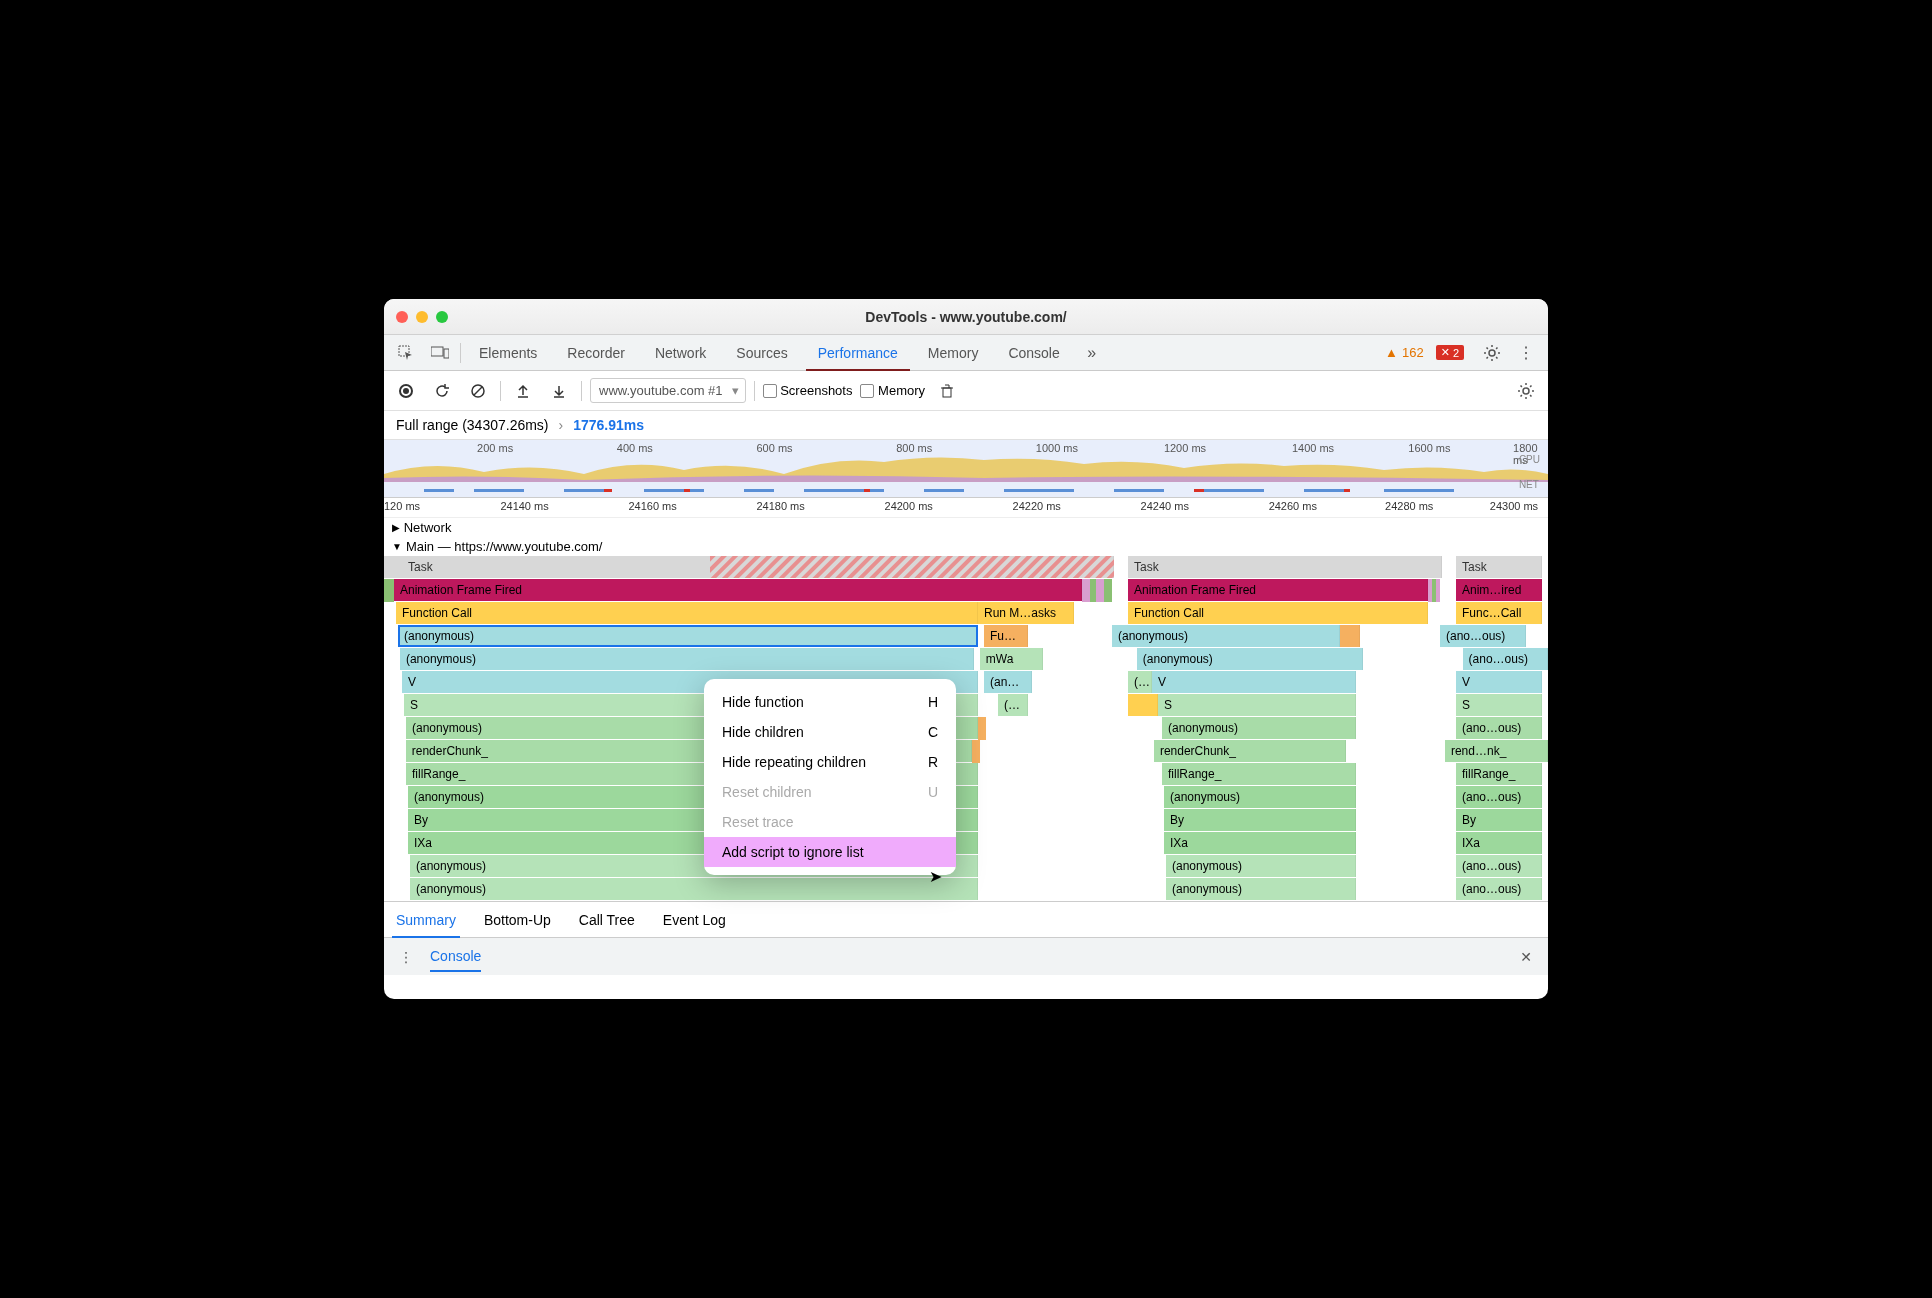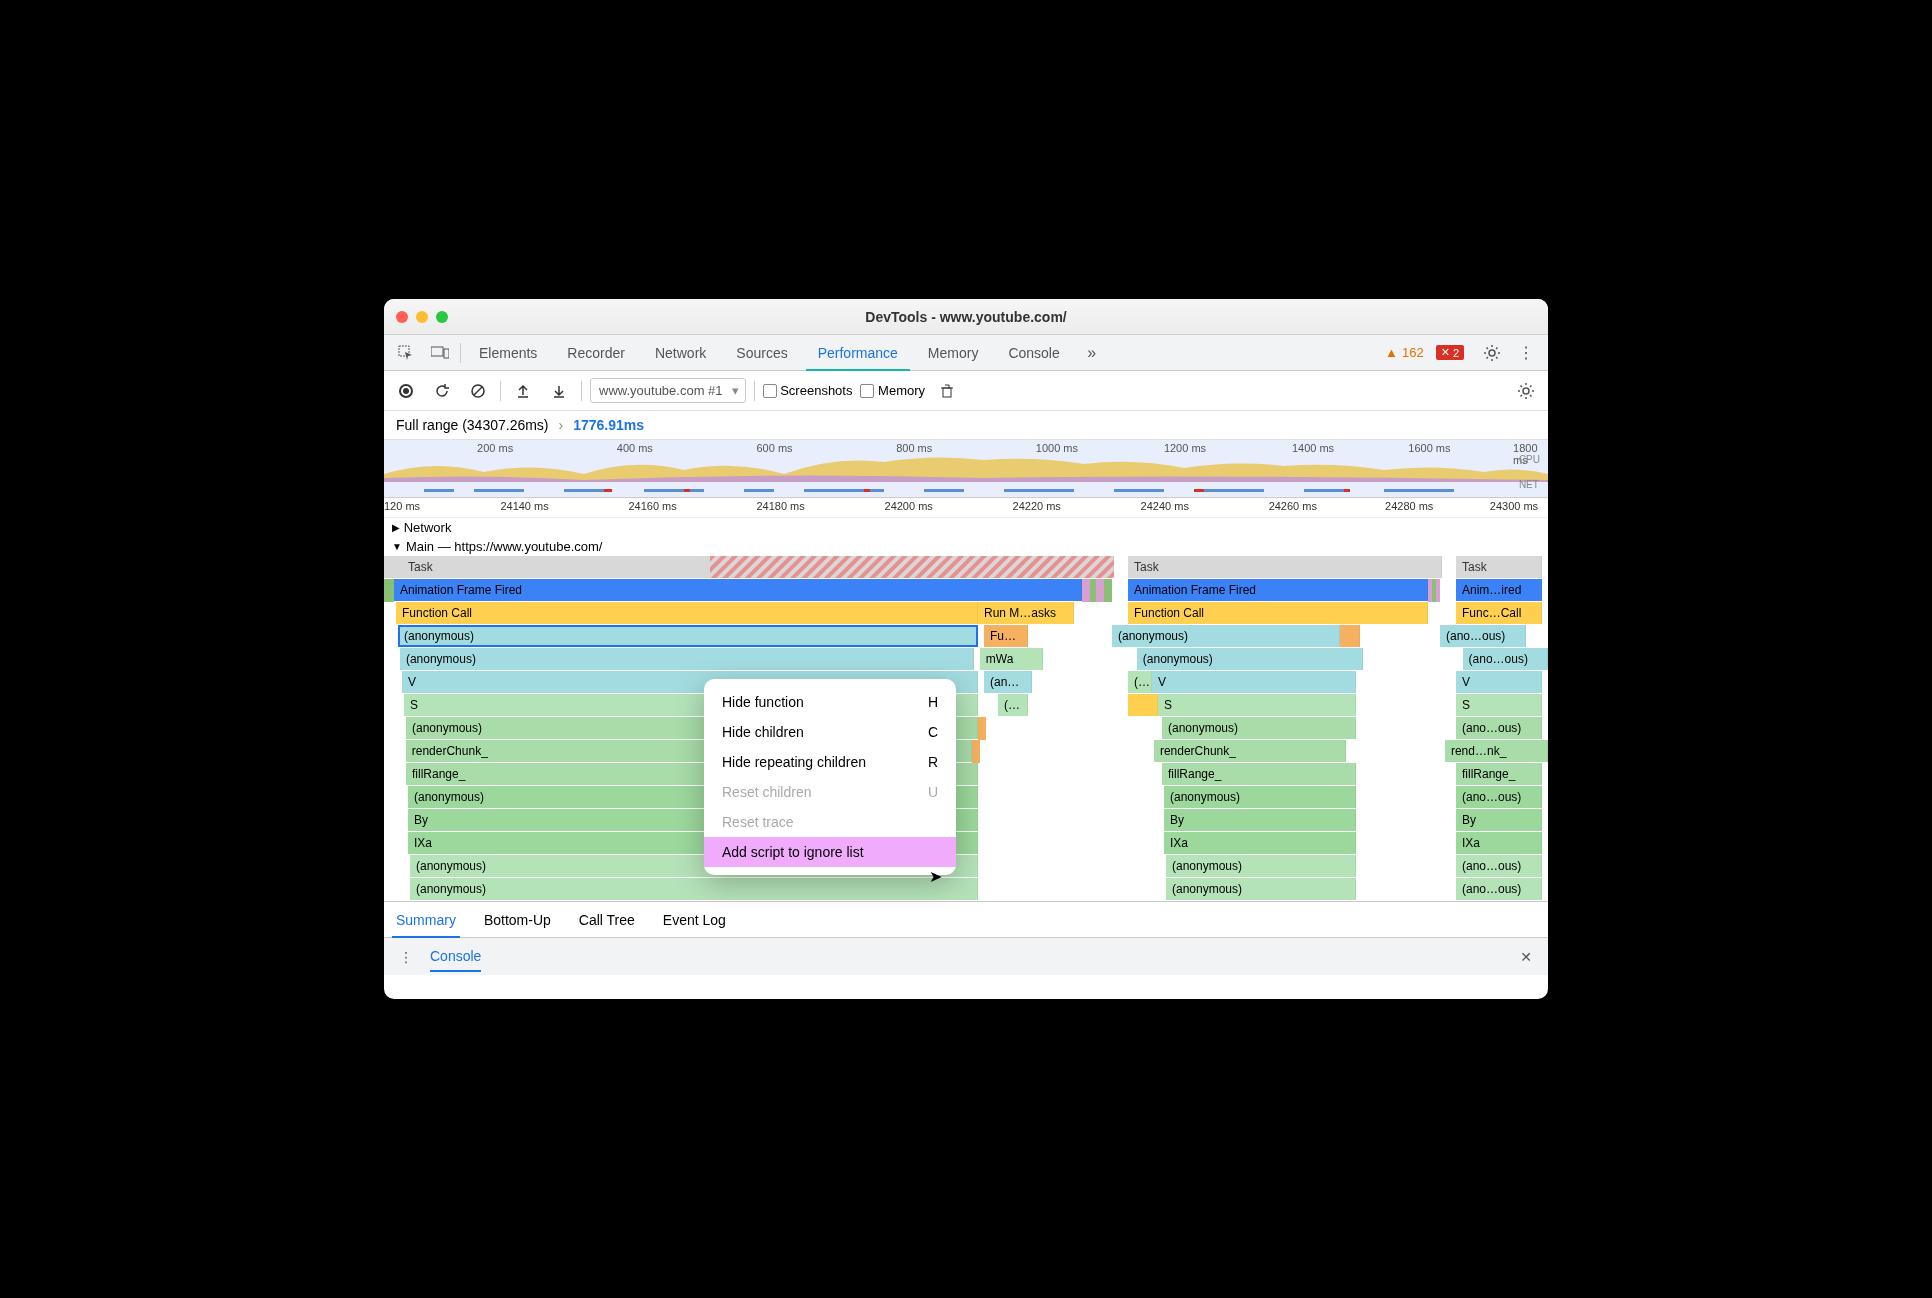--- a/index.html
+++ b/index.html
@@ -12,21 +12,21 @@
 .tl { width: 12px; height: 12px; border-radius: 50%; }
 .tl.red { background: #ff5f57; }
 .tl.yellow { background: #febc2e; }
 .tl.green { background: #28c840; }
 .title { position: absolute; left: 50%; transform: translateX(-50%); font-size: 14px; font-weight: 600; color: #333; }
 
 
 .tabsbar { height: 36px; background: #f1f3f4; display: flex; align-items: center; padding: 0 8px; border-bottom: 1px solid #cacaca; gap: 6px; }
 .icon-btn { width: 28px; height: 28px; display: flex; align-items: center; justify-content: center; cursor: pointer; border-radius: 3px; color: #555; }
 .tab { padding: 0 12px; height: 36px; line-height: 36px; font-size: 14px; color: #555; cursor: pointer; }
-.tab.active { color: #1a73e8; border-bottom: 2px solid #14b8a6; }
+.tab.active { color: #1a73e8; border-bottom: 2px solid #7f1d1d; }
 .spacer { flex: 1; }
 .warn-badge { color: #e37400; font-size: 13px; display: flex; align-items: center; gap: 4px; }
 .err-badge { color: #fff; background: #d93025; font-size: 11px; padding: 1px 5px; border-radius: 2px; display: flex; align-items: center; gap: 3px; margin-left: 6px; }
 .err-wrap { display: flex; align-items: center; }
 
 
 .toolbar { height: 40px; display: flex; align-items: center; padding: 0 8px; gap: 8px; border-bottom: 1px solid #e0e0e0; font-size: 13px; }
 .select { border: 1px solid #ccc; padding: 4px 22px 4px 8px; border-radius: 3px; color: #555; background: #fff; position: relative; }
 .select::after { content: '▾'; position: absolute; right: 6px; color: #888; }
 .checkbox { width: 14px; height: 14px; border: 1px solid #888; border-radius: 2px; display: inline-block; vertical-align: middle; }
@@ -52,21 +52,21 @@
 
 .tracks { font-size: 13px; }
 .track-header { padding: 2px 8px; display: flex; align-items: center; gap: 4px; cursor: pointer; }
 .tri { font-size: 10px; }
 
 
 .flame { position: relative; }
 .flame-row { height: 23px; display: flex; position: relative; }
 .flame-cell { height: 22px; line-height: 22px; padding: 0 6px; font-size: 12px; overflow: hidden; white-space: nowrap; text-overflow: ellipsis; border-right: 1px solid rgba(0,0,0,0.05); }
 .c-gray { background: #d8d8d8; color: #333; }
-.c-yellow { background: #3b82f6; }
+.c-yellow { background: #be185d; }
 .c-yellow2 { background: #ffd050; }
 .c-teal { background: #a3dce0; }
 .c-teal-sel { background: #a3dce0; outline: 2px solid #1a73e8; outline-offset: -2px; }
 .c-green { background: #b5e3b8; }
 .c-green2 { background: #a8dca8; }
 .c-green3 { background: #9cd89c; }
 .c-orange { background: #f5b060; }
 
 
 .ctxmenu { position: absolute; left: 320px; top: 380px; width: 252px; background: #fff; border-radius: 10px; box-shadow: 0 8px 30px rgba(0,0,0,0.25); padding: 8px 0; z-index: 100; font-size: 14px; }

